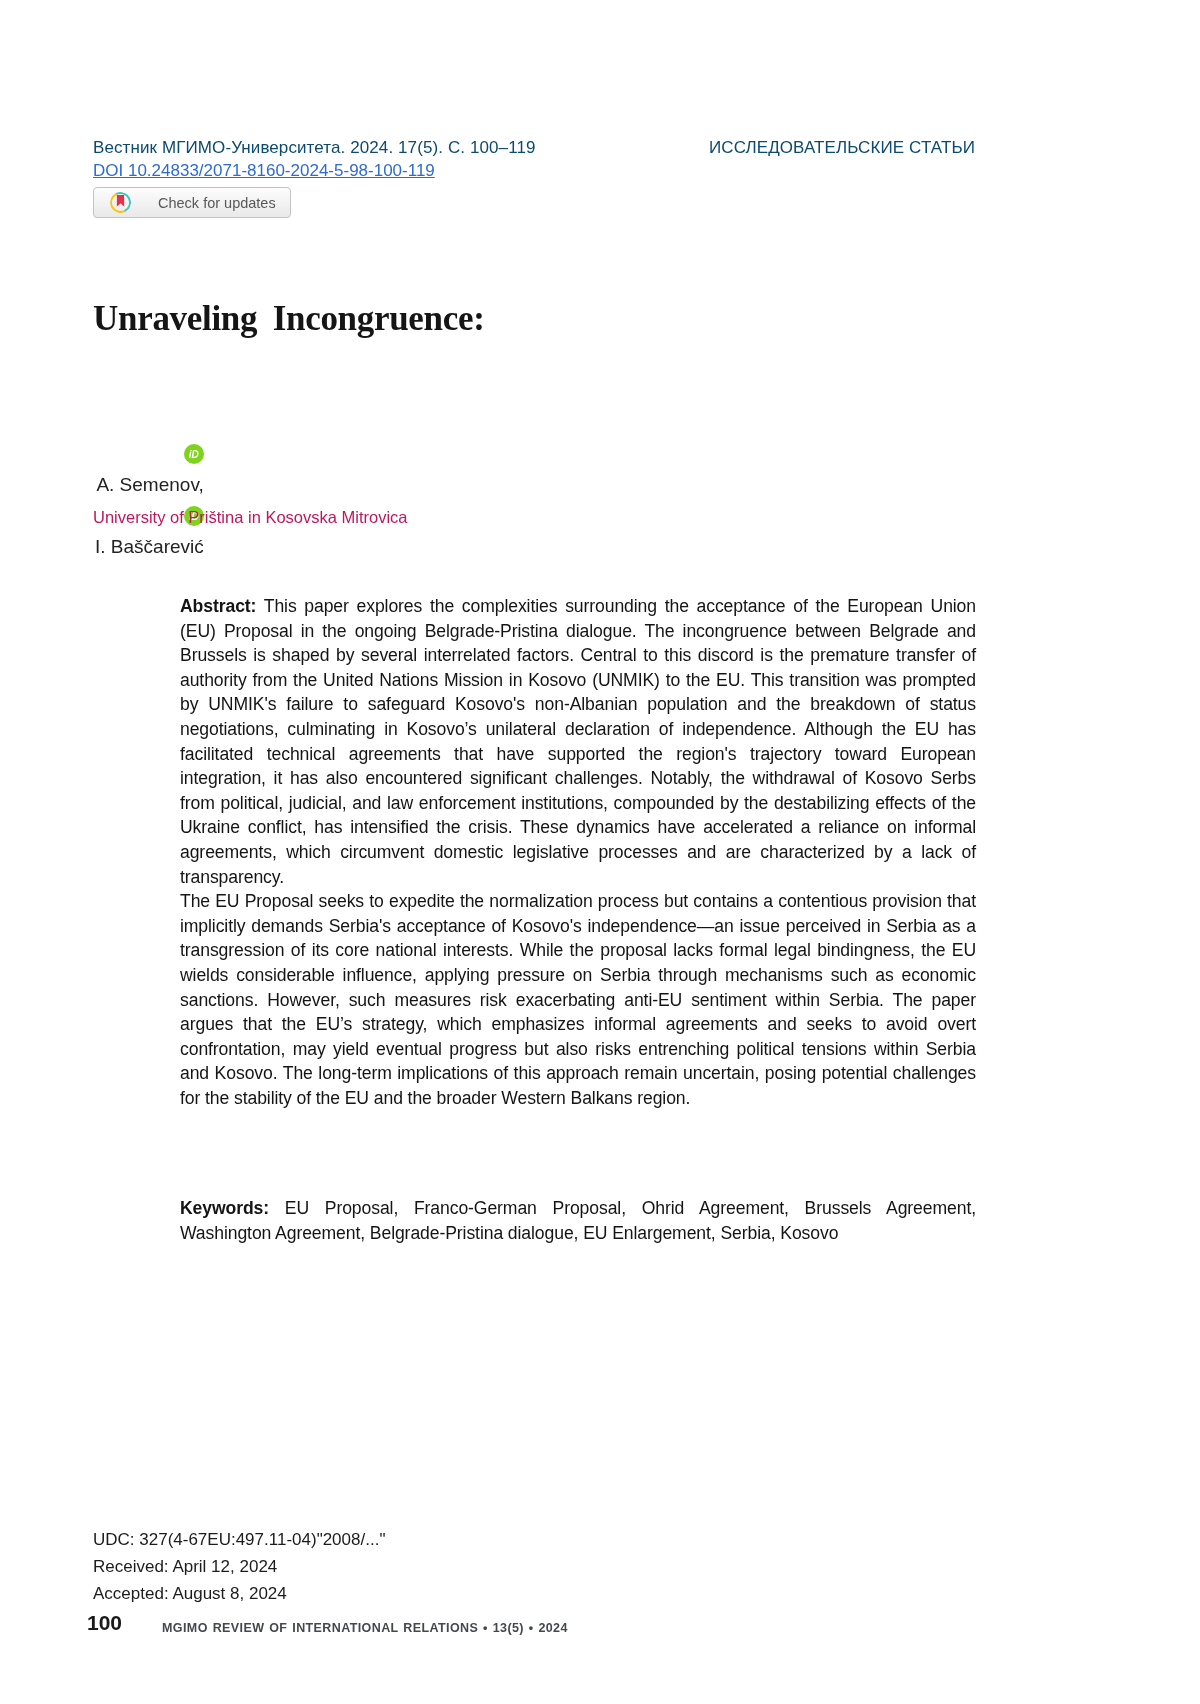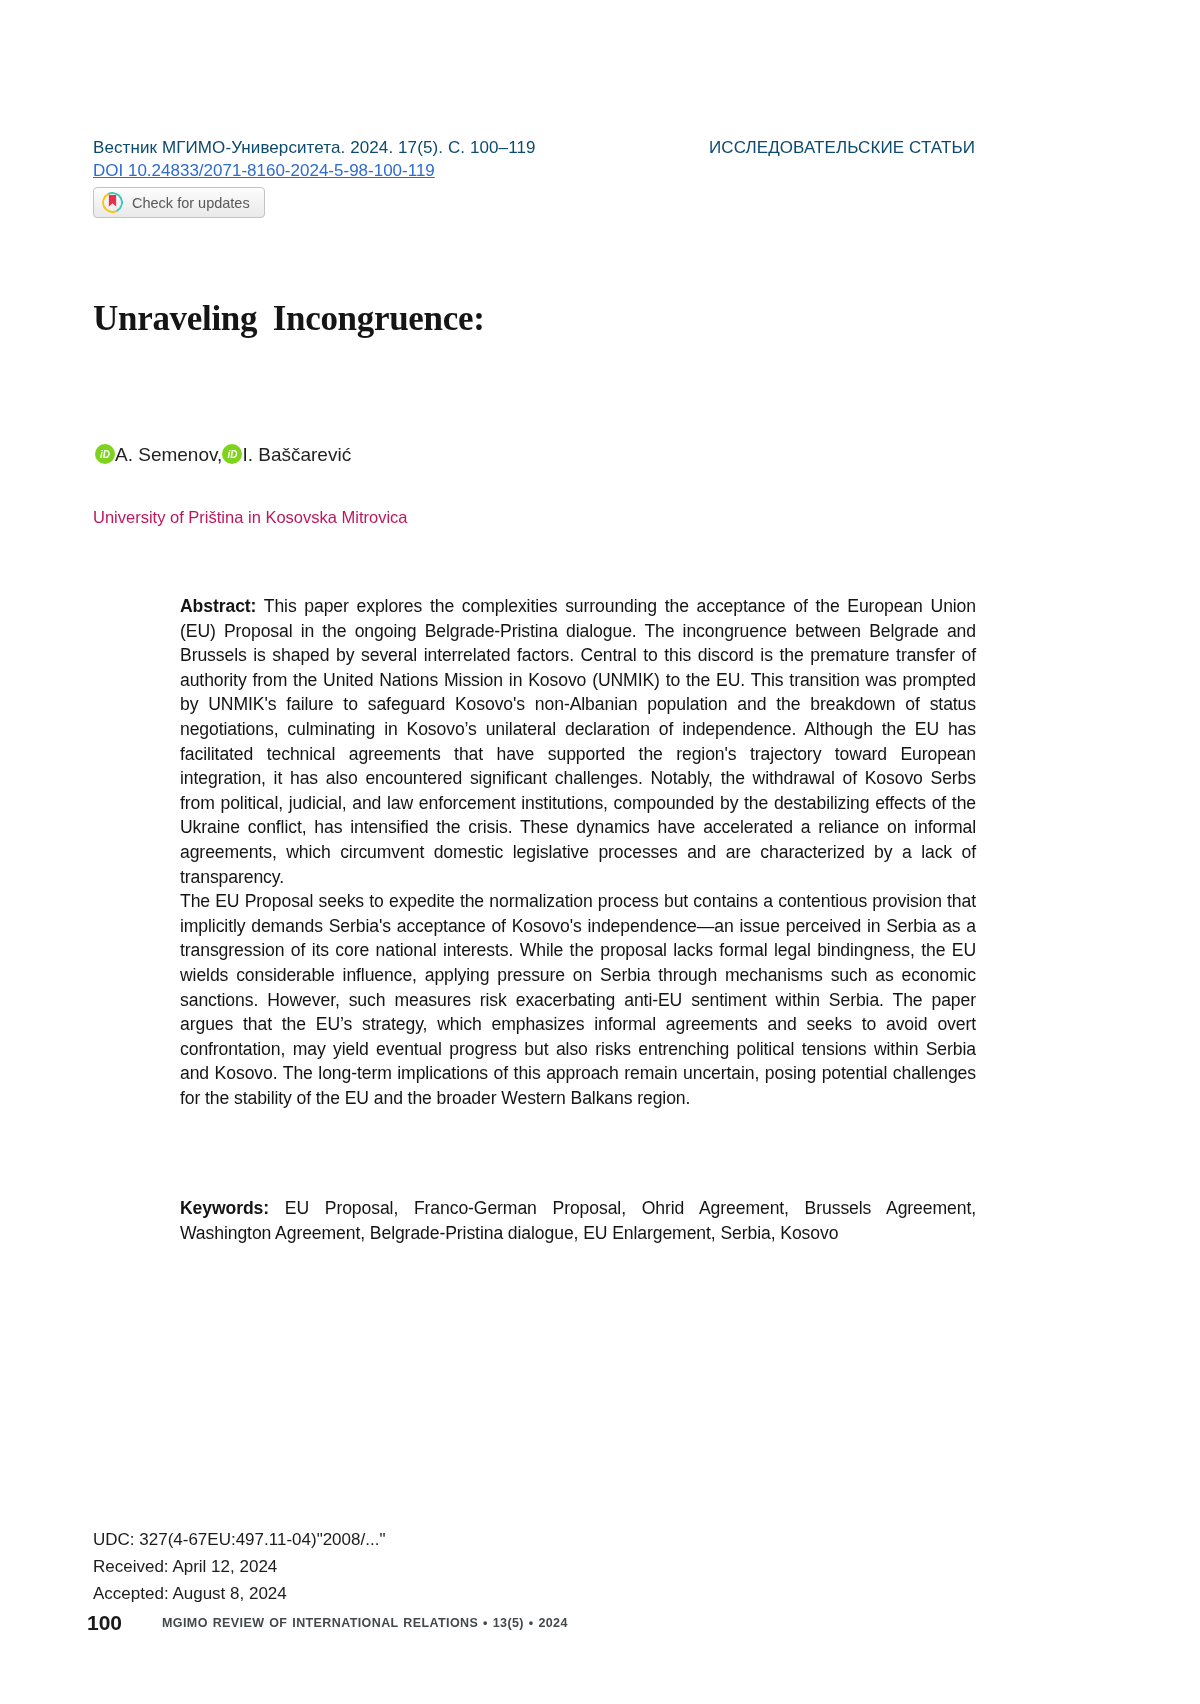--- a/index.html
+++ b/index.html
@@ -16,22 +16,22 @@
     position:absolute;top:138px;left:93px;right:225px;
     display:flex;justify-content:space-between;
     font-size:17px;color:#0c4a6e;letter-spacing:0.1px;
   }
   .doi{
     position:absolute;top:161px;left:93px;
     font-size:17px;color:#2e6bd0;text-decoration:underline;cursor:pointer;
   }
   .badge{
     position:absolute;top:187px;left:93px;
-    display:inline-flex;align-items:center;gap:9px;
-    height:29px;padding:0 14px 0 8px;
+    display:inline-flex;align-items:center;gap:27px;
+    height:29px;padding:0 14px 0 16px;
     border:1px solid #c3c3c3;border-radius:4px;
     background:linear-gradient(#fdfdfd,#e9e9e9);
     cursor:pointer;
   }
   .cm-ring{
     position:relative;width:21px;height:21px;border-radius:50%;
     border:2.5px solid #f6c517;
     border-top-color:#45c6bb;border-right-color:#45c6bb;
     transform:rotate(18deg);
     box-sizing:border-box;
@@ -46,22 +46,22 @@
   
   .title{
     position:absolute;top:269px;left:93px;width:780px;
     font-family:"Liberation Serif", serif;font-weight:bold;
     font-size:35px;line-height:53px;color:#151515;
     letter-spacing:-0.3px;word-spacing:7px;
   }
   
   .authors{
     position:absolute;top:444px;left:95px;
-    display:flex;align-items:flex-start;
-    font-size:19px;color:#222;
+    display:flex;align-items:flex-end;gap:10px;
+    font-size:19px;color:#222;flex-direction:column;
   }
   .orcid{
     display:inline-flex;align-items:center;justify-content:center;
     width:20px;height:20px;border-radius:50%;
     background:#7ed41c;color:#ffffff;
     font-size:10px;font-weight:bold;font-style:italic;
     cursor:pointer;
   }
   .author-name{cursor:pointer;}
   .affil{
@@ -83,21 +83,21 @@
     text-align:justify;letter-spacing:-0.1px;
   }
   
   .meta{
     position:absolute;top:1526px;left:93px;
     font-size:17px;line-height:27px;color:#1c1c1c;
   }
   
   .footer{
     position:absolute;top:1611px;left:87px;
-    display:flex;align-items:center;gap:40px;
+    display:flex;align-items:flex-end;gap:40px;
   }
   .page-num{font-size:21px;font-weight:bold;color:#1a1a1a;}
   .journal-line{
     font-size:12.5px;font-weight:bold;color:#43484b;
     letter-spacing:0.4px;word-spacing:1px;
   }
 </style>
 </head>
 <body>
 

